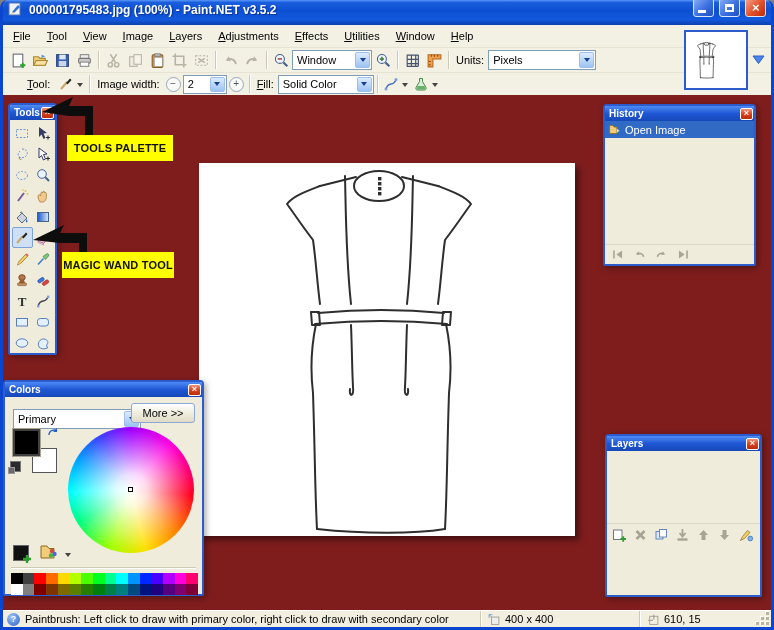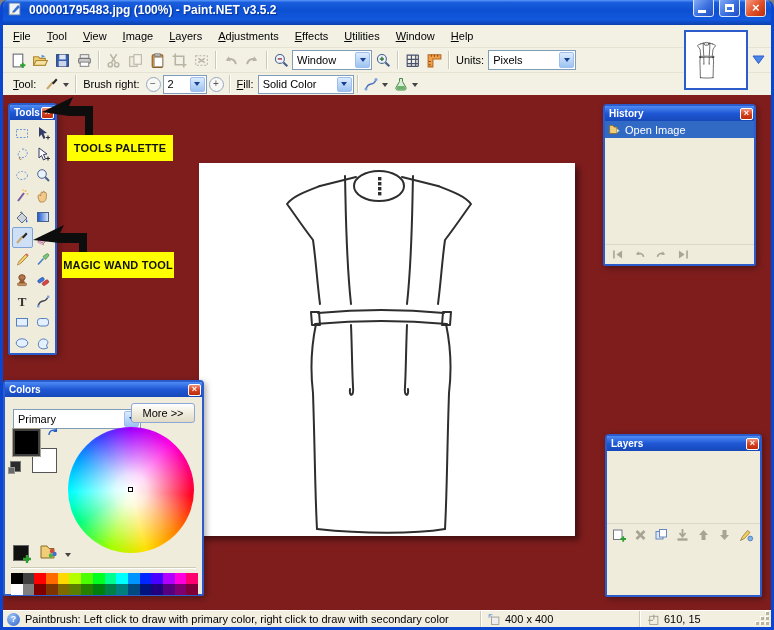--- a/index.html
+++ b/index.html
@@ -14,21 +14,21 @@
 .winbtn.red{background:linear-gradient(135deg,#f7a088 0%,#e04f28 55%,#bb2d08 100%)}
 .glyph-min{position:absolute;left:4px;bottom:3px;width:8px;height:3px;background:#fff}
 .glyph-max{width:9px;height:8px;border:2px solid #fff;border-top-width:3px}
 .glyph-close{color:#fff;font-weight:bold;font-size:13px;line-height:13px}
 
 .menubar{height:22px;background:#f3f0e4;display:flex;align-items:center;padding-left:2px}
 .menu-item{display:inline-block;padding:3px 8px}
 .menu-item::first-letter{text-decoration:underline}
 .toolbar{background:#f3f0e4;display:flex;align-items:center}
 .t1{height:25px;padding-left:4px;border-top:1px solid #e7e3d3}
-.t2{height:23px;padding-left:6px;border-top:1px solid #e7e3d3}
+.t2{height:23px;padding-left:20px;border-top:1px solid #e7e3d3}
 .tbtn{width:22px;height:20px;display:flex;align-items:center;justify-content:center;border-radius:2px}
 .sep{width:1px;height:18px;background:#cdc9b4;margin:0 3px;box-shadow:1px 0 0 #fff}
 .tb-label{padding:0 4px;white-space:nowrap}
 .tb-label.mn::first-letter{text-decoration:underline}
 .combo{height:20px;background:#fff;border:1px solid #7f9db9;display:flex;align-items:center;position:relative;padding-left:4px;white-space:nowrap}
 .combo .cArrow{position:absolute;right:1px;top:1px;bottom:1px;width:15px;background:linear-gradient(180deg,#dcecfe,#c0d9f8 45%,#9cc3f2);border:1px solid #9ebef0;border-radius:2px;display:flex;align-items:center;justify-content:center}
 .tri-down{width:0;height:0;border:3px solid transparent;border-top:4px solid #17408f;margin-top:3px}
 .mini-arrow{width:0;height:0;border:3px solid transparent;border-top:4px solid #444;margin:4px 0 0 3px}
 .spin{width:15px;height:15px;border:1px solid #98a8c0;border-radius:50%;background:#f8f8f4;color:#556;display:flex;align-items:center;justify-content:center;font-size:10px;line-height:1;margin:0 2px}
 
@@ -260,39 +260,39 @@
         </svg>
       </span>
     <span class="tbtn">
         <svg width="17" height="17" viewBox="0 0 16 16">
           <path d="M2,2.5 H14 V6.5 H6.5 V14 H2 Z" fill="#f0a04a" stroke="#b86820"></path>
           <path d="M5,2.5 v2 M8,2.5 v2 M11,2.5 v2 M2.5,9 h2 M2.5,12 h2" stroke="#8a4c12"></path>
         </svg>
       </span>
     <span class="sep"></span>
     <span class="tb-label">Units:</span>
-    <span class="combo" style="width:88px">
+    <span class="combo" style="width:108px">
         <span>Pixels</span>
         <span class="cArrow">
           <i class="tri-down"></i>
         </span>
       </span>
   </div>
 
   <div class="toolbar t2">
     <span class="tb-label mn">Tool:</span>
     <span class="tbtn" style="width:32px">
         <svg width="16" height="16" viewBox="0 0 16 16">
           <path d="M3,13 L9,6" stroke="#caa66a" stroke-width="2"></path>
           <path d="M8,7 L12,2.5 L13.5,4 L9.5,8.5 Z" fill="#222"></path>
         </svg>
         <i class="mini-arrow"></i>
       </span>
     <span class="sep"></span>
-    <span class="tb-label">Brush right:</span>
+    <span class="tb-label">Image width:</span>
     <span class="spin">−</span>
     <span class="combo" style="width:44px;height:19px">
         <span>2</span>
         <span class="cArrow">
           <i class="tri-down"></i>
         </span>
       </span>
     <span class="spin">+</span>
     <span class="sep"></span>
     <span class="tb-label mn">Fill:</span>

